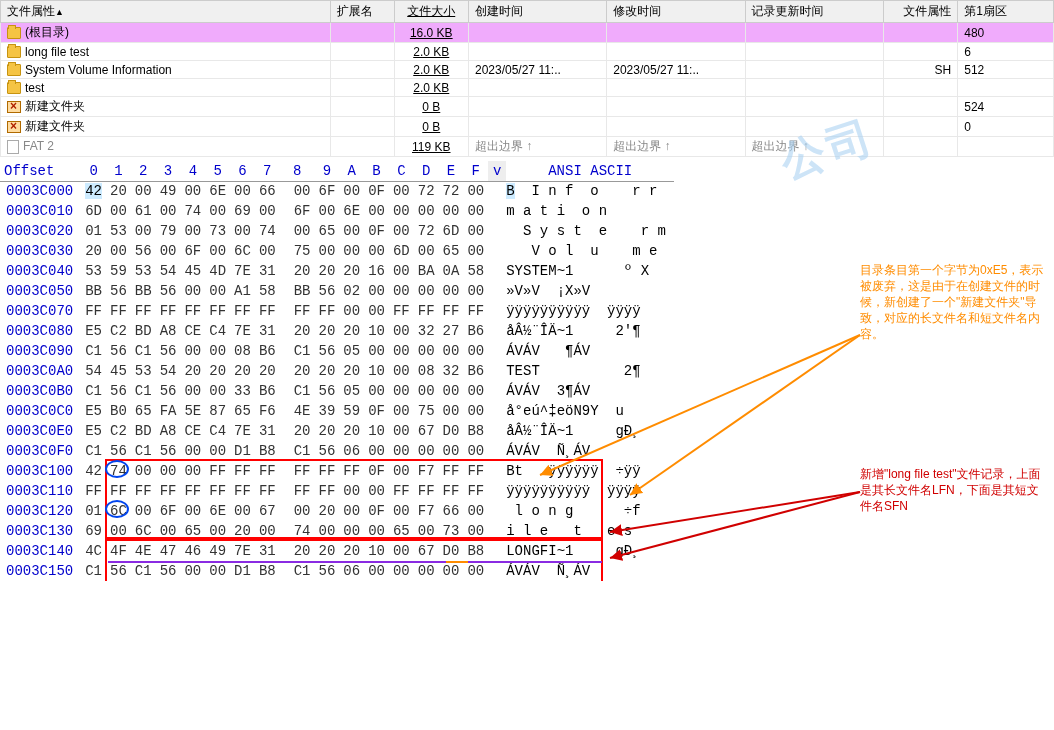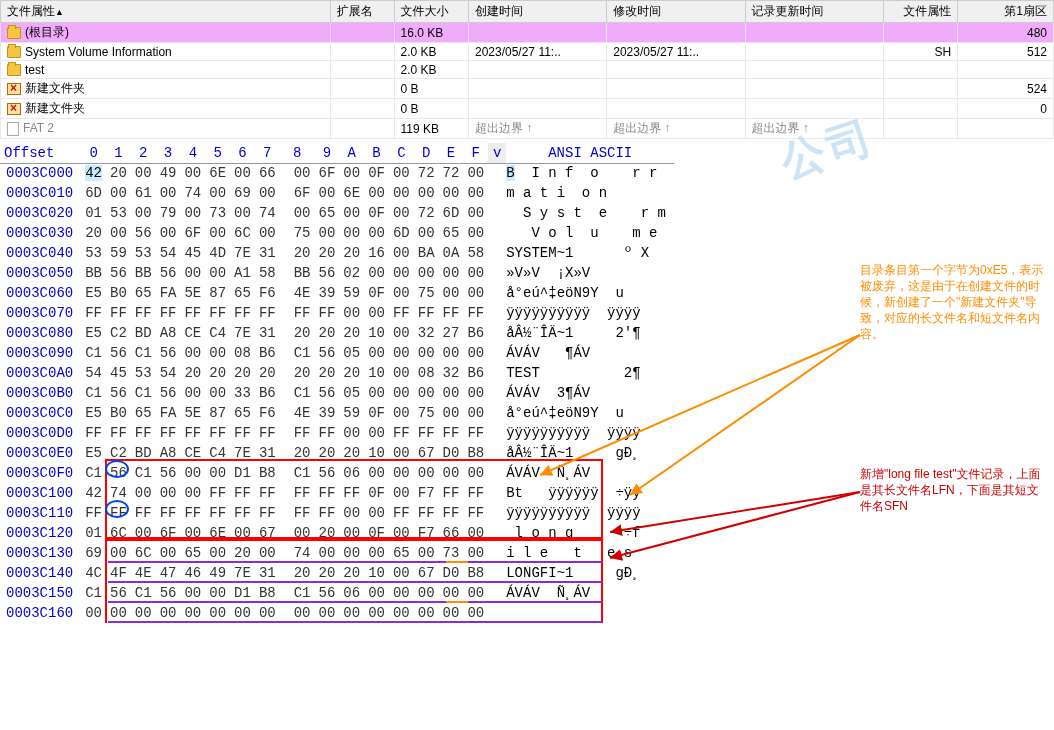--- a/index.html
+++ b/index.html
@@ -6,26 +6,26 @@
   body { font-family: "Microsoft YaHei", Arial, sans-serif; font-size: 12px; background: #fff; width: 1054px; position: relative; }
   
   
   .file-table { width: 100%; border-collapse: collapse; }
   .file-table th { background: #f0f0f0; border: 1px solid #ccc; padding: 2px 6px; text-align: left; font-weight: normal; height: 18px; white-space: nowrap; }
   .file-table th .sort { font-size: 9px; }
   .file-table td { border: 1px solid #e8e8e8; padding: 1px 6px; height: 18px; white-space: nowrap; }
   .file-table tr.selected td { background: #f0abfc; }
   .file-table .col-name { width: 310px; }
   .file-table .col-ext  { width: 60px; }
-  .file-table .col-size { width: 70px; text-align: left; }
+  .file-table .col-size { width: 70px; text-align: center; text-decoration: underline; }
   .file-table .col-ctime{ width: 130px; }
   .file-table .col-mtime{ width: 130px; }
   .file-table .col-rtime{ width: 130px; }
   .file-table .col-attr { width: 70px; text-align: right; }
-  .file-table .col-sect { width: 90px; text-align: right; }
+  .file-table .col-sect { width: 90px; }
   .folder-icon { display: inline-block; width: 14px; height: 12px; background: #f5c444; border: 1px solid #c79310; border-radius: 1px; margin-right: 4px; vertical-align: middle; position: relative; }
   .folder-icon::before { content:""; position:absolute; top:-3px; left:0; width:6px; height:3px; background:#f5c444; border:1px solid #c79310; border-bottom:none; border-radius:1px 1px 0 0; }
   .folder-x { display:inline-block; width:14px; height:12px; border:1px solid #b06a00; background:#ffdca0; margin-right:4px; vertical-align:middle; position:relative; }
   .folder-x::after { content:"×"; color:#b02000; font-weight:bold; position:absolute; top:-3px; left:2px; font-size:12px; }
   .file-icon { display:inline-block; width:12px; height:14px; border:1px solid #aaa; background:#fff; margin-right:4px; vertical-align:middle; }
   .gray-text { color:#888; }
   .over-arrow { color:#888; }
   
   
   .hex-area { display:flex; margin-top:4px; position:relative; }
@@ -74,20 +74,30 @@
         <td class="col-name"><span class="folder-icon"></span><span>(根目录)</span></td>
         <td class="col-ext"></td>
         <td class="col-size">16.0 KB</td>
         <td class="col-ctime"></td>
         <td class="col-mtime"></td>
         <td class="col-rtime"></td>
         <td class="col-attr"></td>
         <td class="col-sect">480</td>
       </tr>
       <tr>
+        <td class="col-name"><span class="folder-icon"></span><span>long file test</span></td>
+        <td class="col-ext"></td>
+        <td class="col-size">2.0 KB</td>
+        <td class="col-ctime"></td>
+        <td class="col-mtime"></td>
+        <td class="col-rtime"></td>
+        <td class="col-attr"></td>
+        <td class="col-sect">6</td>
+      </tr>
+      <tr>
         <td class="col-name"><span class="folder-icon"></span><span>System Volume Information</span></td>
         <td class="col-ext"></td>
         <td class="col-size">2.0 KB</td>
         <td class="col-ctime">2023/05/27  11:..</td>
         <td class="col-mtime">2023/05/27  11:..</td>
         <td class="col-rtime"></td>
         <td class="col-attr">SH</td>
         <td class="col-sect">512</td>
       </tr>
       <tr>
@@ -279,41 +289,20 @@
           <td class="byte">02</td>
           <td class="byte">00</td>
           <td class="byte">00</td>
           <td class="byte">00</td>
           <td class="byte">00</td>
           <td class="byte">00</td>
           <td class="vcol"></td>
           <td colspan="16" style="white-space: pre; font-family: &quot;Courier New&quot;, monospace;">»V»V  ¡X»V        </td>
         </tr>
         <tr>
-          <td class="offset">0003C060</td>
-          <td class="byte">E5</td>
-          <td class="byte">B0</td>
-          <td class="byte">65</td>
-          <td class="byte">FA</td>
-          <td class="byte">5E</td>
-          <td class="byte">87</td>
-          <td class="byte">65</td>
-          <td class="byte">F6</td>
-          <td class="byte gap">4E</td>
-          <td class="byte">39</td>
-          <td class="byte">59</td>
-          <td class="byte">0F</td>
-          <td class="byte">00</td>
-          <td class="byte">75</td>
-          <td class="byte">00</td>
-          <td class="byte">00</td>
-          <td class="vcol"></td>
-          <td colspan="16" style="white-space: pre; font-family: &quot;Courier New&quot;, monospace;">å°eú^‡eöN9Y  u    </td>
-        </tr>
-        <tr>
           <td class="offset">0003C070</td>
           <td class="byte">FF</td>
           <td class="byte">FF</td>
           <td class="byte">FF</td>
           <td class="byte">FF</td>
           <td class="byte">FF</td>
           <td class="byte">FF</td>
           <td class="byte">FF</td>
           <td class="byte">FF</td>
           <td class="byte gap">FF</td>
@@ -426,41 +415,20 @@
           <td class="byte">59</td>
           <td class="byte">0F</td>
           <td class="byte">00</td>
           <td class="byte">75</td>
           <td class="byte">00</td>
           <td class="byte">00</td>
           <td class="vcol"></td>
           <td colspan="16" style="white-space: pre; font-family: &quot;Courier New&quot;, monospace;">å°eú^‡eöN9Y  u    </td>
         </tr>
         <tr>
-          <td class="offset">0003C0D0</td>
-          <td class="byte">FF</td>
-          <td class="byte">FF</td>
-          <td class="byte">FF</td>
-          <td class="byte">FF</td>
-          <td class="byte">FF</td>
-          <td class="byte">FF</td>
-          <td class="byte">FF</td>
-          <td class="byte">FF</td>
-          <td class="byte gap">FF</td>
-          <td class="byte">FF</td>
-          <td class="byte">00</td>
-          <td class="byte">00</td>
-          <td class="byte">FF</td>
-          <td class="byte">FF</td>
-          <td class="byte">FF</td>
-          <td class="byte">FF</td>
-          <td class="vcol"></td>
-          <td colspan="16" style="white-space: pre; font-family: &quot;Courier New&quot;, monospace;">ÿÿÿÿÿÿÿÿÿÿ  ÿÿÿÿ</td>
-        </tr>
-        <tr>
           <td class="offset">0003C0E0</td>
           <td class="byte">E5</td>
           <td class="byte">C2</td>
           <td class="byte">BD</td>
           <td class="byte">A8</td>
           <td class="byte">CE</td>
           <td class="byte">C4</td>
           <td class="byte">7E</td>
           <td class="byte">31</td>
           <td class="byte gap">20</td>
@@ -613,41 +581,20 @@
           <td class="byte gap">C1</td>
           <td class="byte">56</td>
           <td class="byte">06</td>
           <td class="byte">00</td>
           <td class="byte">00</td>
           <td class="byte">00</td>
           <td class="byte">00</td>
           <td class="byte">00</td>
           <td class="vcol"></td>
           <td colspan="16" style="white-space: pre; font-family: &quot;Courier New&quot;, monospace;">ÁVÁV  Ñ¸ÁV        </td>
-        </tr>
-        <tr>
-          <td class="offset">0003C160</td>
-          <td class="byte">00</td>
-          <td class="byte">00</td>
-          <td class="byte">00</td>
-          <td class="byte">00</td>
-          <td class="byte">00</td>
-          <td class="byte">00</td>
-          <td class="byte">00</td>
-          <td class="byte">00</td>
-          <td class="byte gap">00</td>
-          <td class="byte">00</td>
-          <td class="byte">00</td>
-          <td class="byte">00</td>
-          <td class="byte">00</td>
-          <td class="byte">00</td>
-          <td class="byte">00</td>
-          <td class="byte">00</td>
-          <td class="vcol"></td>
-          <td colspan="16" style="white-space: pre; font-family: &quot;Courier New&quot;, monospace;">                </td>
         </tr>
       </tbody>
   </table>
 </div>
 
 <div class="overlay red-box" style="left:105px; top:459px; width:498px; height:80px;"></div>
 <div class="overlay red-box" style="left:105px; top:539px; width:498px; height:122px;"></div>
 <div class="overlay e5-circle" style="left:105px; top:460px;"></div>
 <div class="overlay e5-circle" style="left:105px; top:500px;"></div>
 

